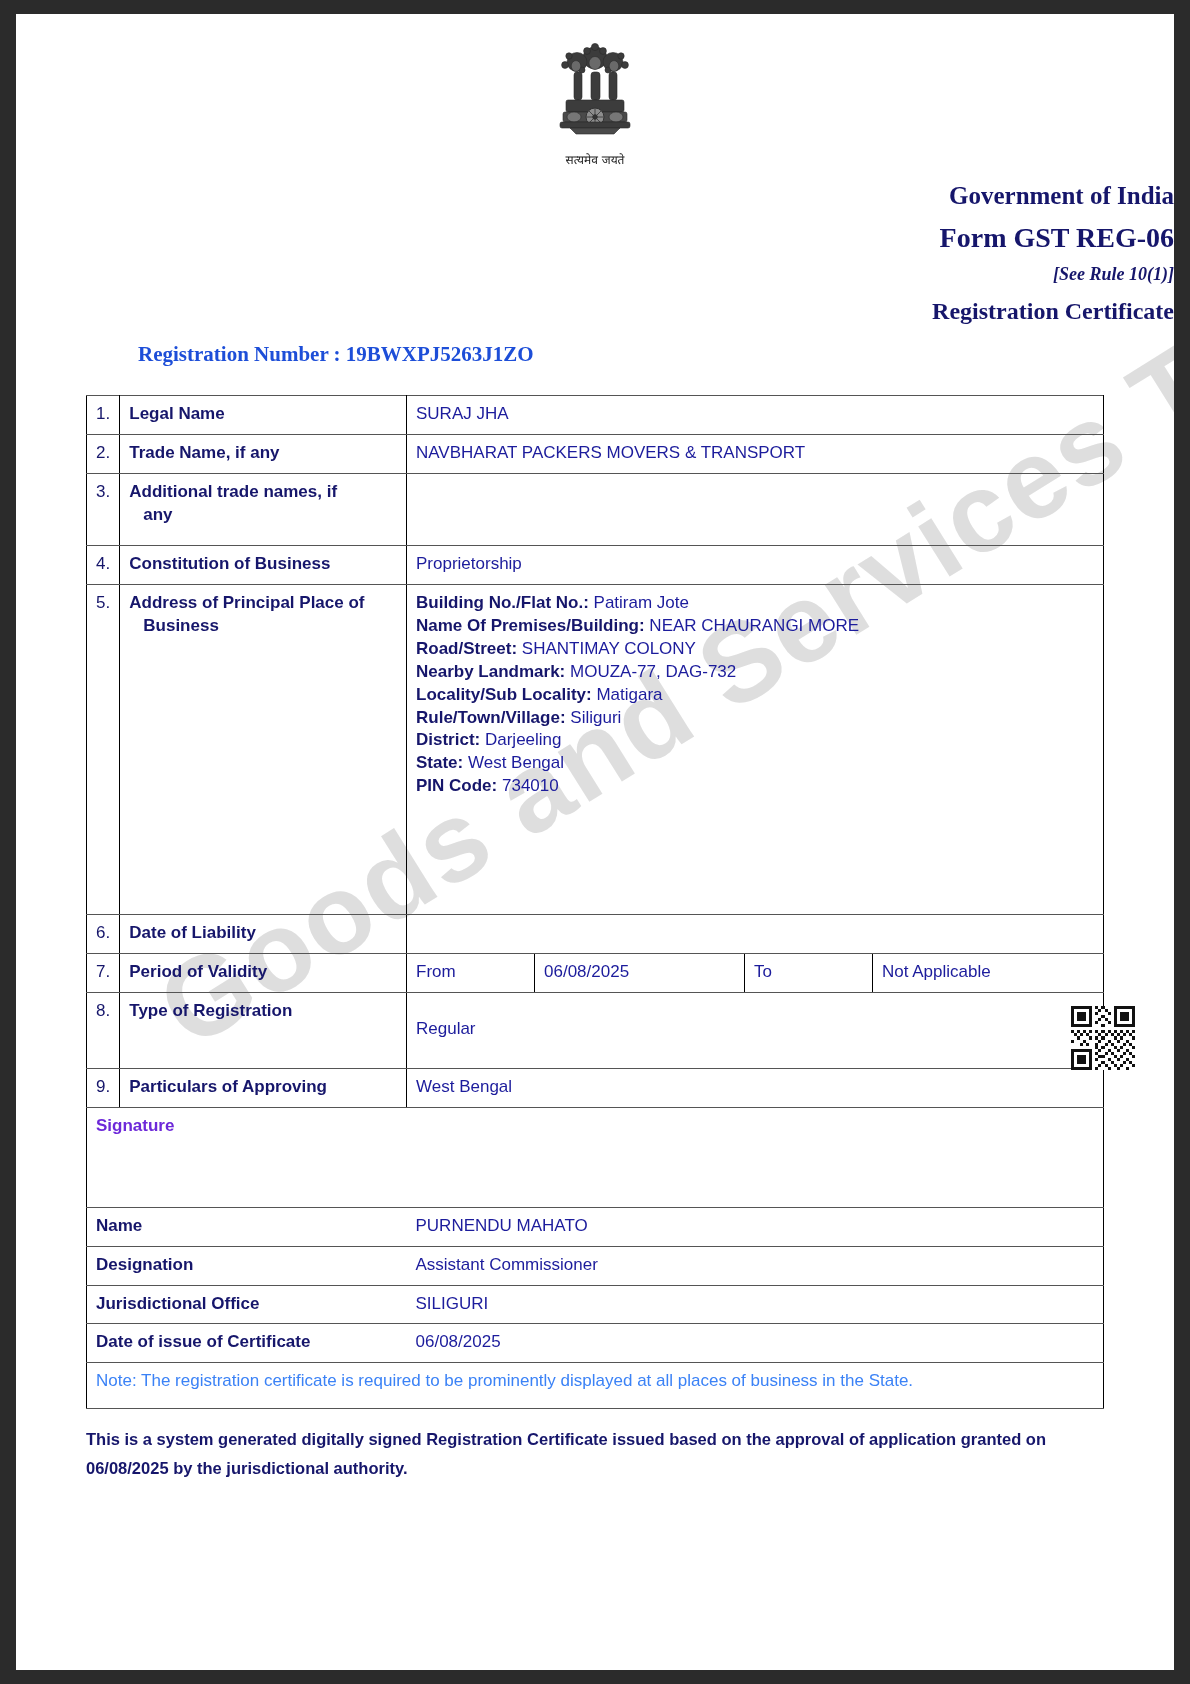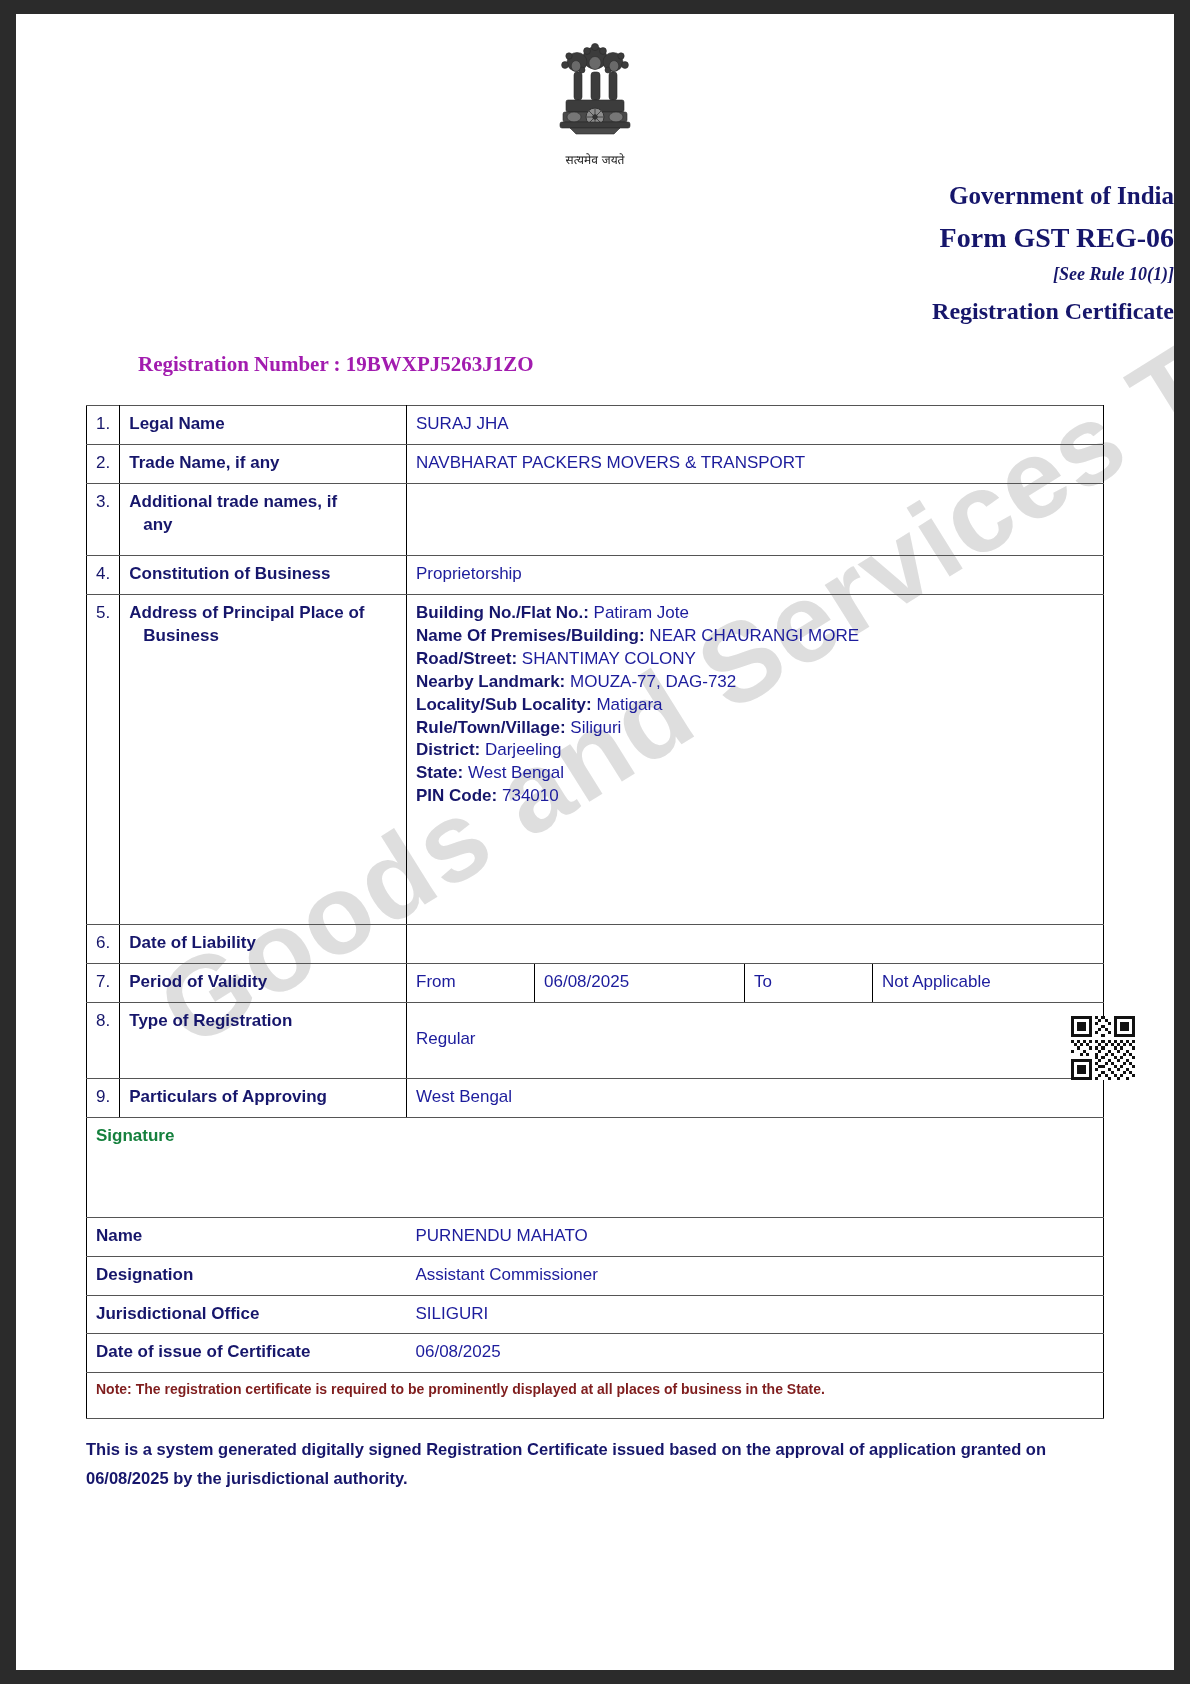--- a/index.html
+++ b/index.html
@@ -61,22 +61,22 @@
     font-weight: bold;
   }
   .hdr-gov { font-size: 25px; margin-top: 14px; }
   .hdr-form { font-size: 28px; margin-top: 12px; }
   .hdr-rule { font-size: 18px; font-style: italic; font-weight: bold; margin-top: 10px; }
   .hdr-cert { font-size: 24px; margin-top: 13px; }
   .hdr-regno {
     font-family: "Liberation Serif", serif;
     font-weight: bold;
     font-size: 21px;
-    color: #a21caf;
-    margin-top: 27px;
+    color: #1d4ed8;
+    margin-top: 17px;
     padding-left: 122px;
   }
 
   
   .tbl-wrap { margin: 28px 70px 0 70px; }
   table.grid {
     width: 1018px;
     border-collapse: collapse;
     color: #1a1a8c;
     font-size: 17px;
@@ -125,33 +125,33 @@
     image-rendering: pixelated;
     display: block;
   }
   .qr-holder {
     position: absolute;
     left: 655px;
     top: 6px;
   }
   .type-inner { position: relative; min-height: 60px; }
 
-  .sig-label { font-weight: bold; color:#15803d; }
+  .sig-label { font-weight: bold; color:#6d28d9; }
 
   
   table.grid td.nm-lbl { width: 320px; font-weight: bold; color:#16166b; border-right: none; }
   table.grid td.nm-val { border-left: none; color:#1c1c9c; }
   td.nm-lbl, td.nm-val { height: 37px; border-top: none; border-bottom: none; }
   tr.nm-first td { border-top: 1px solid #555; }
   tr.nm-last td { border-bottom: 1px solid #555; }
 
   td.note-cell {
-    font-weight: bold;
-    color: #7f1d1d;
-    font-size: 14px;
+    font-weight: normal;
+    color: #3b82f6;
+    font-size: 17px;
     height: 46px;
     padding-top: 12px;
   }
 
   .footer {
     margin: 16px 70px 0 70px;
     width: 1018px;
     color: #16166b;
     font-weight: bold;
     font-size: 16.5px;

